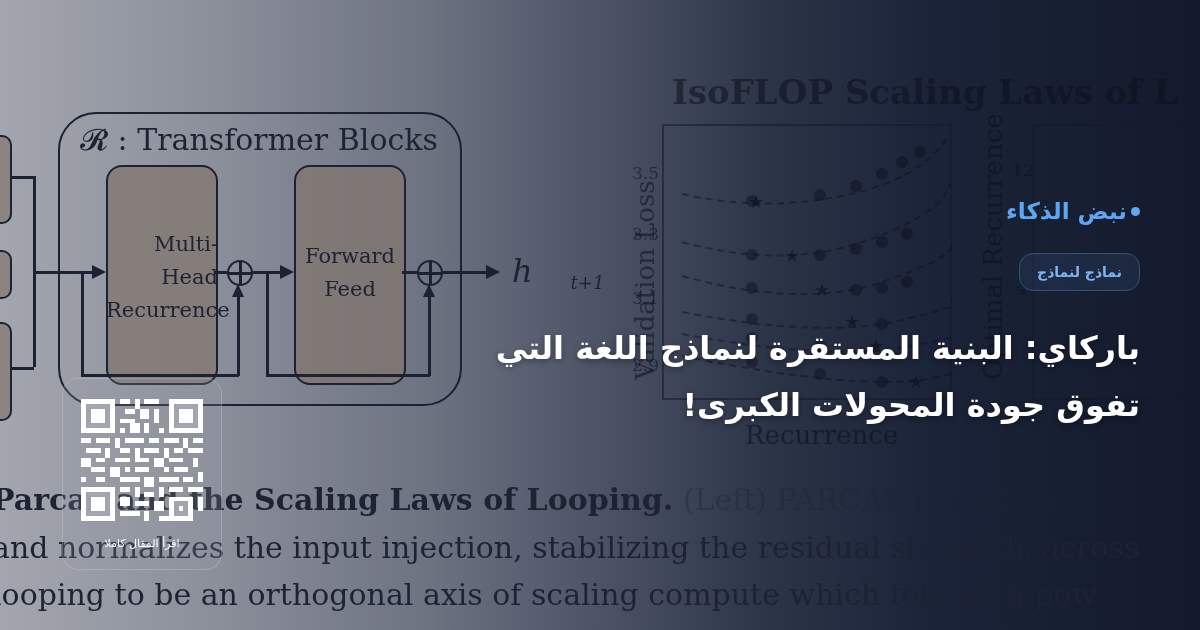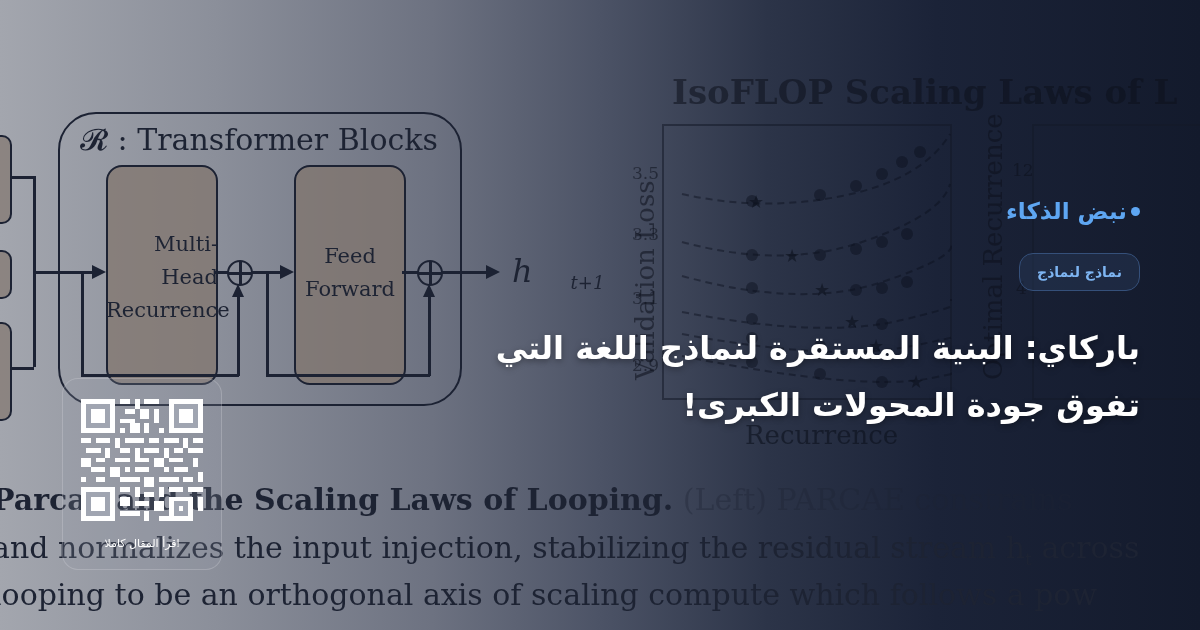--- a/index.html
+++ b/index.html
@@ -58,22 +58,22 @@
 
     <div class="inner-box" style="left:106px;top:165px;width:108px;height:216px;"></div>
     <div class="fig-text serif" style="left:106px;top:228px;width:112px;text-align:right;font-size:21px;line-height:33px;white-space:normal;">
       <div>Multi-</div>
       <div>Head</div>
       <div>Recurrence</div>
     </div>
 
     <div class="inner-box" style="left:294px;top:165px;width:108px;height:216px;"></div>
     <div class="fig-text serif" style="left:294px;top:240px;width:112px;text-align:center;font-size:21px;line-height:33px;white-space:normal;">
+      <div>Forward</div>
       <div>Feed</div>
-      <div>Forward</div>
     </div>
 
     <div class="line" style="left:35px;top:271px;width:58px;height:2.5px;"></div>
     <div class="arrowhead" style="left:92px;top:265px;"></div>
     <div class="line" style="left:214px;top:271px;width:14px;height:2.5px;"></div>
     <div class="circ" style="left:227px;top:260px;"></div>
     <div class="line" style="left:252px;top:271px;width:30px;height:2.5px;"></div>
     <div class="arrowhead" style="left:280px;top:265px;"></div>
     <div class="line" style="left:402px;top:271px;width:16px;height:2.5px;"></div>
     <div class="circ" style="left:417px;top:260px;"></div>

